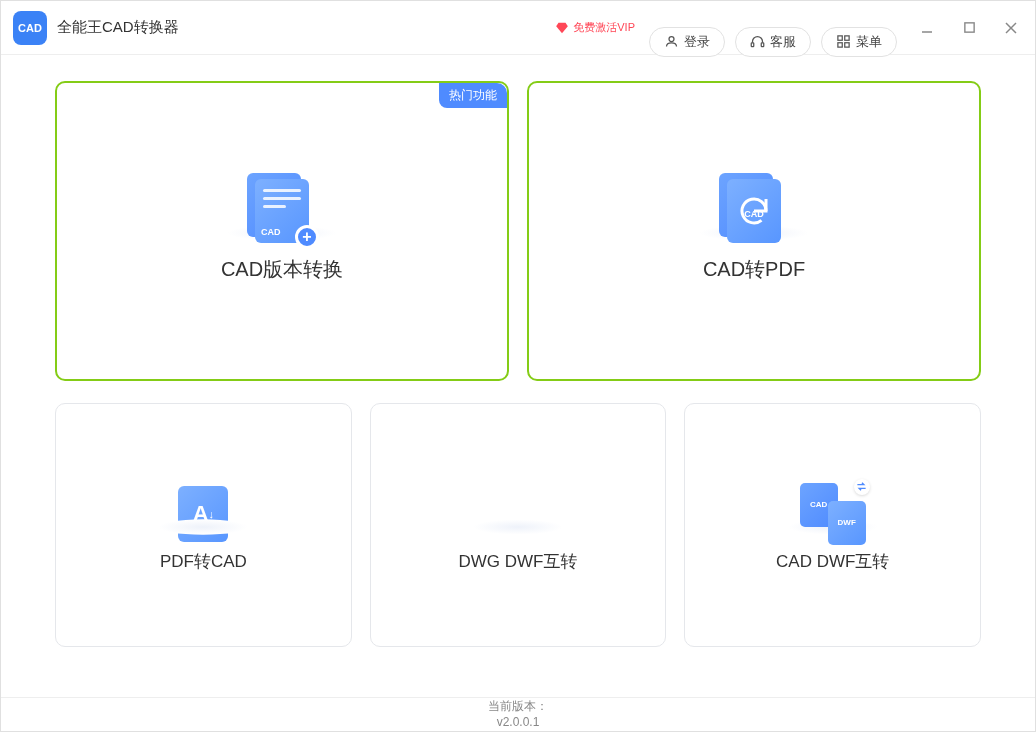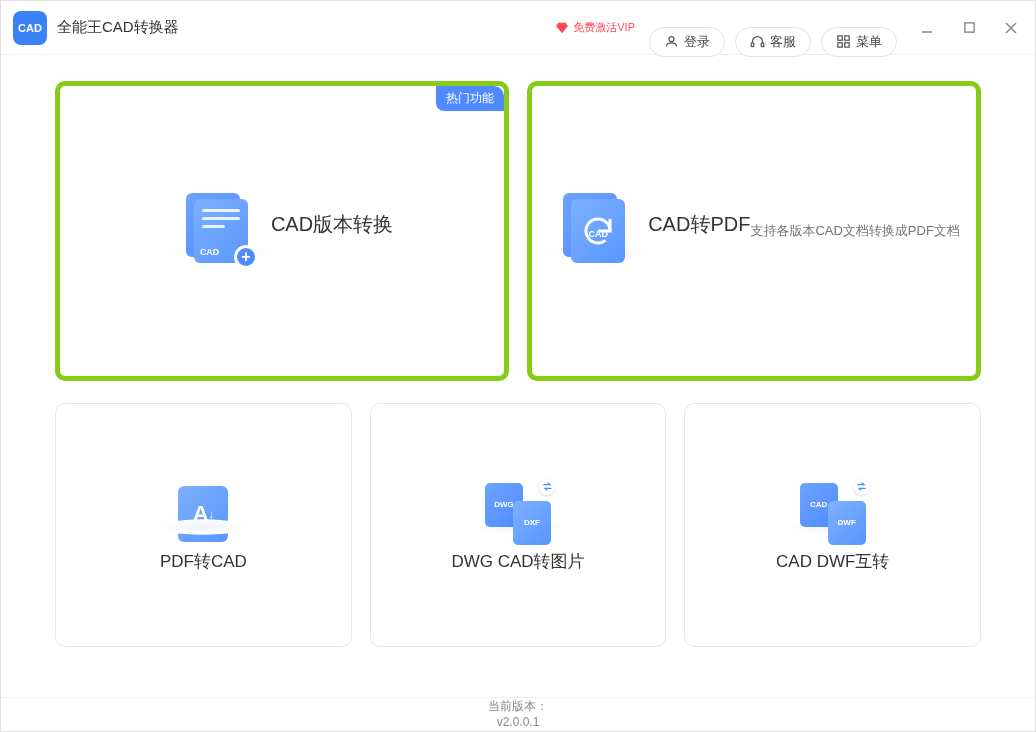--- a/index.html
+++ b/index.html
@@ -86,24 +86,25 @@
   flex-direction: column;
   gap: 22px;
 }
 .row-top {
   display: flex;
   gap: 18px;
   height: 300px;
 }
 .big-card {
   flex: 1;
-  border: 5px solid #84cc16;
+  border: 2px solid #84cc16;
   border-radius: 10px;
   position: relative;
   display: flex;
+  flex-direction: column;
   align-items: center;
   justify-content: center;
   cursor: pointer;
   background: #fff;
 }
 .badge {
   position: absolute;
   top: 0;
   right: 0;
   background: #4f8bff;
@@ -347,50 +348,40 @@
             <div class="circ-arrow">
               <svg viewBox="0 0 24 24" fill="none" stroke="#fff" stroke-width="2">
                   <path d="M20 12a8 8 0 10-3 6.2"></path>
                   <polyline points="20 4 20 12 12 12" fill="none"></polyline>
                 </svg>
               <div class="cad-tag" style="left:50%;transform:translateX(-50%);bottom:24px;">CAD</div>
             </div>
           </div>
         </div>
         <h3>CAD转PDF</h3>
-        <p>支持各版本CAD文档转换成PDF文档</p>
       </div>
 
     </div>
 
     <div class="row-bottom">
 
 
       <div class="small-card">
         <div class="icon-base" style="width:80px;height:72px">
           <div class="platform" style="width:90px"></div>
           <div class="a-doc">A<span style="font-size:11px;vertical-align:sub">↓</span></div>
         </div>
         <h3>PDF转CAD</h3>
       </div>
 
       <div class="small-card">
         <div class="icon-base" style="width:80px;height:72px">
           <div class="platform" style="width:90px"></div>
-          <div class="swap-docs">
-            <div class="d1">DWG</div>
-            <div class="d2">DXF</div>
-            <div class="swap-badge">
-                <svg viewBox="0 0 24 24" fill="none" stroke="#4f8bff" stroke-width="3">
-                  <path d="M3 8h14l-4-4M21 16H7l4 4"></path>
-                </svg>
-              </div>
-          </div>
         </div>
-        <h3>DWG CAD转图片</h3>
+        <h3>DWG DWF互转</h3>
       </div>
 
       <div class="small-card">
         <div class="icon-base" style="width:80px;height:72px">
           <div class="platform" style="width:90px"></div>
           <div class="swap-docs">
             <div class="d1">CAD</div>
             <div class="d2">DWF</div>
             <div class="swap-badge">
                 <svg viewBox="0 0 24 24" fill="none" stroke="#4f8bff" stroke-width="3">

